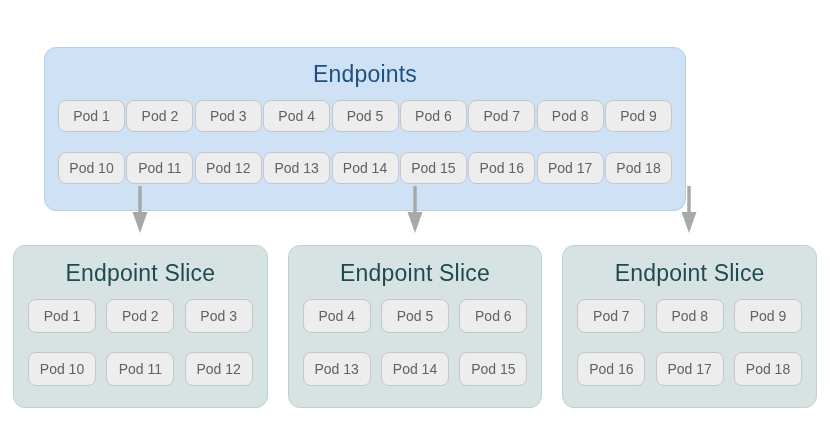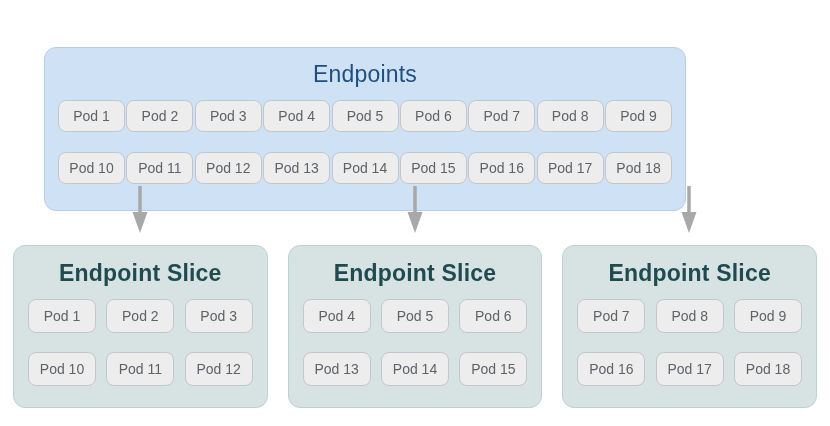--- a/index.html
+++ b/index.html
@@ -91,21 +91,20 @@
     border: 1.5px solid var(--slice-border);
     border-radius: 12px;
   }
   .slice-title {
     margin-top: 12px;
     text-align: center;
     font-size: 23px;
     line-height: 30px;
     color: var(--slice-title);
     letter-spacing: 0.2px;
-    font-weight: bold;
   }
   .slice-pod-row {
     display: flex;
     justify-content: space-between;
     padding: 0 14px;
     margin-top: 11px;
   }
   .slice-pod-row + .slice-pod-row { margin-top: 19px; }
   .slice-pod-row .pod { width: 68px; height: 34px; }
 </style>

